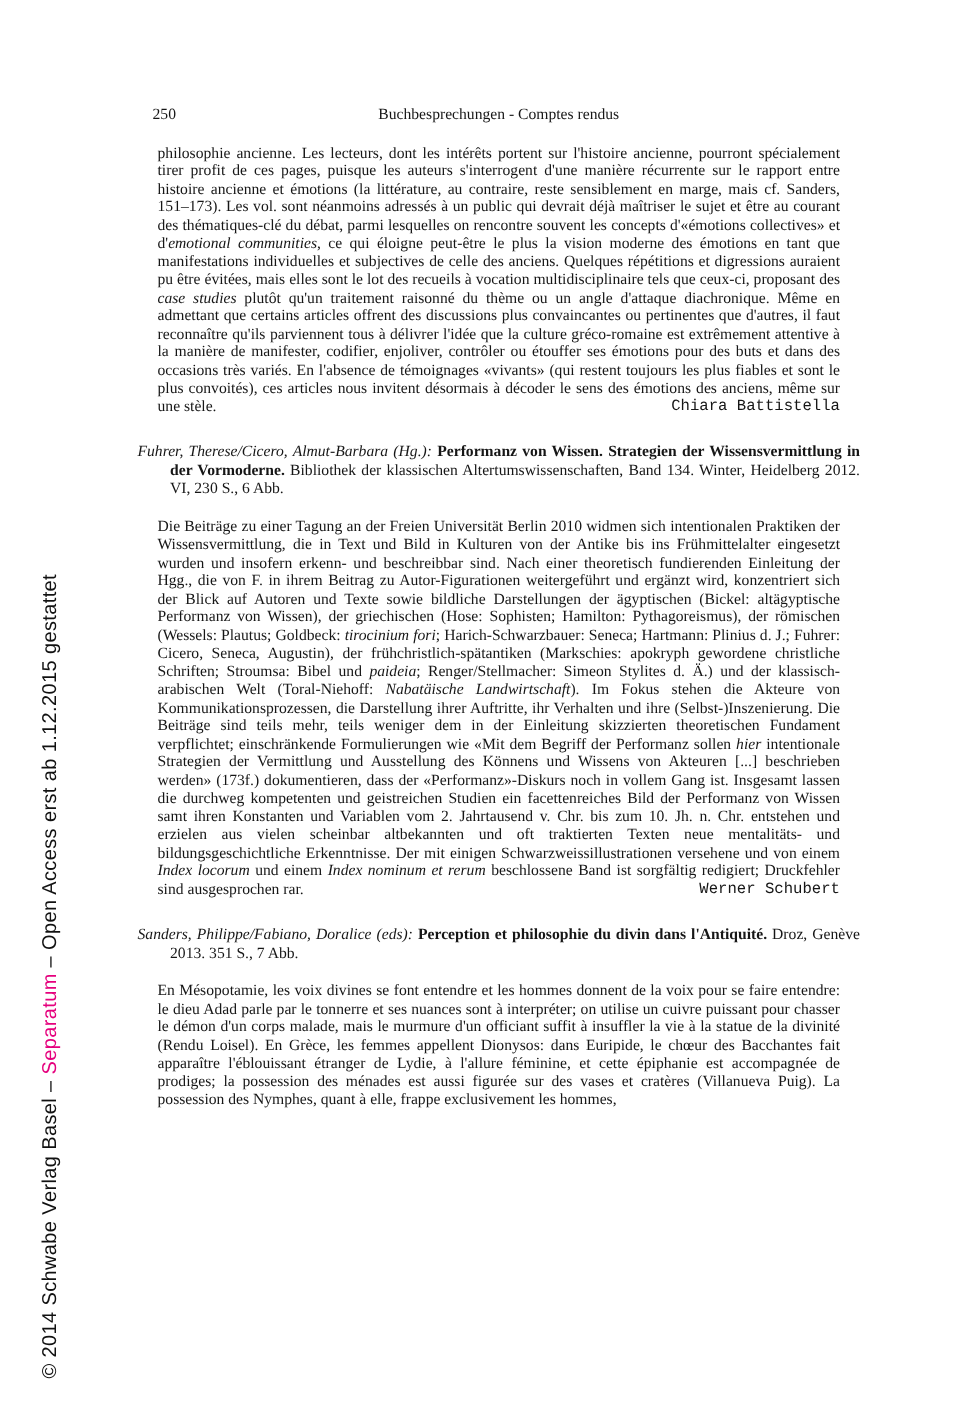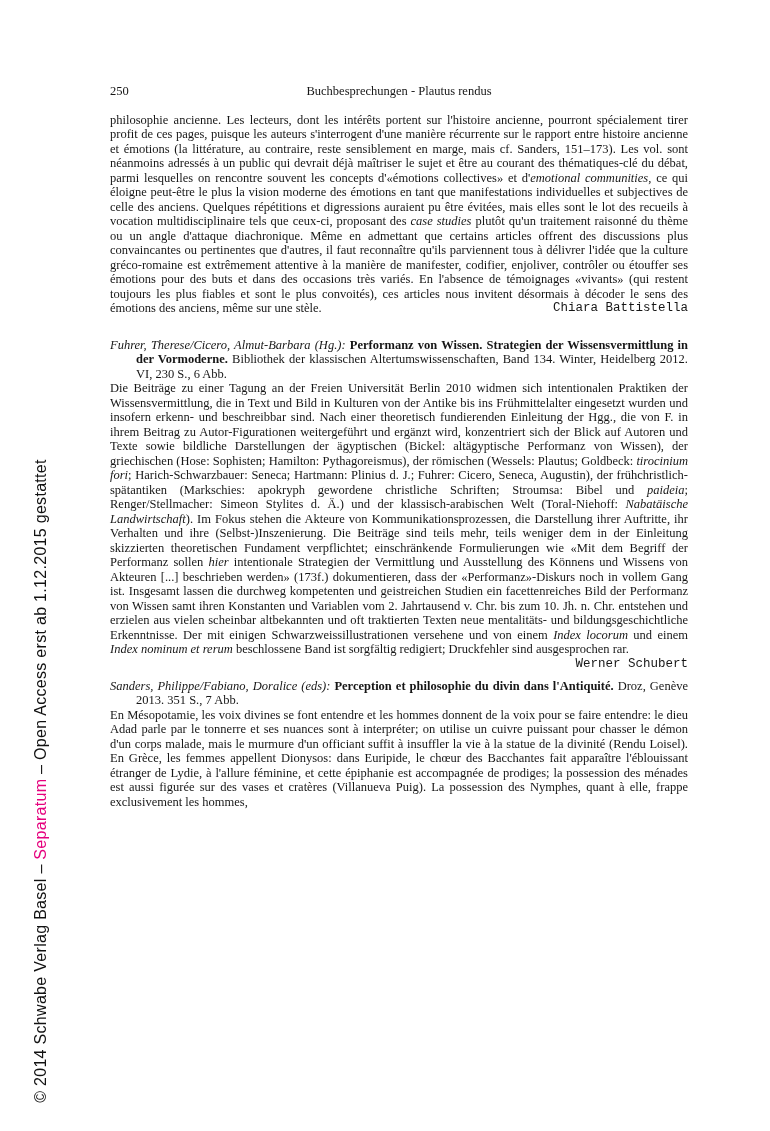--- a/index.html
+++ b/index.html
@@ -34,25 +34,25 @@
     line-height:14.5px;
     text-align:justify;
   }
   .running-head {
     position:relative;
     text-align:center;
     margin-bottom:14px;
     line-height:14.5px;
   }
   .page-number {
-    position:absolute; left:0; top:0;
+    position:absolute; left:12px; top:0;
     text-align:right;
   }
   p { margin:0; }
-  .review-para { margin:0; }
+  .review-para { margin:16px; }
   .entry-heading {
     margin:22px 0 0 0;
     padding-left:26px;
     text-indent:-26px;
   }
   .it { font-style:italic; }
   .bd { font-weight:bold; }
   .signature { float:right;font-family:Liberation Mono, monospace; }
 </style>
 </head>
@@ -60,21 +60,21 @@
 
 <div class="page">
 
   <div class="sidebar-rotated">
     <span>© 2014 Schwabe Verlag Basel – </span><span class="hl" style="color: rgb(229, 0, 125);">Separatum</span><span> – Open Access erst ab 1.12.2015 gestattet</span>
   </div>
 
   <div class="content">
     <div class="running-head">
       <span class="page-number">250</span>
-      <span>Buchbesprechungen - Plautus rendus</span>
+      <span>Buchbesprechungen - Comptes rendus</span>
     </div>
     <div>
         <p class="review-para"><span>philosophie ancienne. Les lecteurs, dont les intérêts portent sur l'histoire ancienne, pourront spécialement tirer profit de ces pages, puisque les auteurs s'interrogent d'une manière récurrente sur le rapport entre histoire ancienne et émotions (la littérature, au contraire, reste sensiblement en marge, mais cf. Sanders, 151–173). Les vol. sont néanmoins adressés à un public qui devrait déjà maîtriser le sujet et être au courant des thématiques-clé du débat, parmi lesquelles on rencontre souvent les concepts d'«émotions collectives» et d'</span><span class="it">emotional communities</span><span>, ce qui éloigne peut-être le plus la vision moderne des émotions en tant que manifestations individuelles et subjectives de celle des anciens. Quelques répétitions et digressions auraient pu être évitées, mais elles sont le lot des recueils à vocation multidisciplinaire tels que ceux-ci, proposant des </span><span class="it">case studies</span><span> plutôt qu'un traitement raisonné du thème ou un angle d'attaque diachronique. Même en admettant que certains articles offrent des discussions plus convaincantes ou pertinentes que d'autres, il faut reconnaître qu'ils parviennent tous à délivrer l'idée que la culture gréco-romaine est extrêmement attentive à la manière de manifester, codifier, enjoliver, contrôler ou étouffer ses émotions pour des buts et dans des occasions très variés. En l'absence de témoignages «vivants» (qui restent toujours les plus fiables et sont le plus convoités), ces articles nous invitent désormais à décoder le sens des émotions des anciens, même sur une stèle.</span><span class="signature">Chiara Battistella</span></p>
         <p class="entry-heading"><span class="it">Fuhrer, Therese/Cicero, Almut-Barbara (Hg.): </span><span class="bd">Performanz von Wissen. Strategien der Wissensvermittlung in der Vormoderne.</span><span> Bibliothek der klassischen Altertumswissenschaften, Band 134. Winter, Heidelberg 2012. VI, 230 S., 6 Abb.</span></p>
         <p class="review-para"><span>Die Beiträge zu einer Tagung an der Freien Universität Berlin 2010 widmen sich intentionalen Praktiken der Wissensvermittlung, die in Text und Bild in Kulturen von der Antike bis ins Frühmittelalter eingesetzt wurden und insofern erkenn- und beschreibbar sind. Nach einer theoretisch fundierenden Einleitung der Hgg., die von F. in ihrem Beitrag zu Autor-Figurationen weitergeführt und ergänzt wird, konzentriert sich der Blick auf Autoren und Texte sowie bildliche Darstellungen der ägyptischen (Bickel: altägyptische Performanz von Wissen), der griechischen (Hose: Sophisten; Hamilton: Pythagoreismus), der römischen (Wessels: Plautus; Goldbeck: </span><span class="it">tirocinium fori</span><span>; Harich-Schwarzbauer: Seneca; Hartmann: Plinius d. J.; Fuhrer: Cicero, Seneca, Augustin), der frühchristlich-spätantiken (Markschies: apokryph gewordene christliche Schriften; Stroumsa: Bibel und </span><span class="it">paideia</span><span>; Renger/Stellmacher: Simeon Stylites d. Ä.) und der klassisch-arabischen Welt (Toral-Niehoff: </span><span class="it">Nabatäische Landwirtschaft</span><span>). Im Fokus stehen die Akteure von Kommunikationsprozessen, die Darstellung ihrer Auftritte, ihr Verhalten und ihre (Selbst-)Inszenierung. Die Beiträge sind teils mehr, teils weniger dem in der Einleitung skizzierten theoretischen Fundament verpflichtet; einschränkende Formulierungen wie «Mit dem Begriff der Performanz sollen </span><span class="it">hier</span><span> intentionale Strategien der Vermittlung und Ausstellung des Könnens und Wissens von Akteuren [...] beschrieben werden» (173f.) dokumentieren, dass der «Performanz»-Diskurs noch in vollem Gang ist. Insgesamt lassen die durchweg kompetenten und geistreichen Studien ein facettenreiches Bild der Performanz von Wissen samt ihren Konstanten und Variablen vom 2. Jahrtausend v. Chr. bis zum 10. Jh. n. Chr. entstehen und erzielen aus vielen scheinbar altbekannten und oft traktierten Texten neue mentalitäts- und bildungsgeschichtliche Erkenntnisse. Der mit einigen Schwarzweissillustrationen versehene und von einem </span><span class="it">Index locorum</span><span> und einem </span><span class="it">Index nominum et rerum</span><span> beschlossene Band ist sorgfältig redigiert; Druckfehler sind ausgesprochen rar.</span><span class="signature">Werner Schubert</span></p>
         <p class="entry-heading"><span class="it">Sanders, Philippe/Fabiano, Doralice (eds): </span><span class="bd">Perception et philosophie du divin dans l'Antiquité.</span><span> Droz, Genève 2013. 351 S., 7 Abb.</span></p>
         <p class="review-para"><span>En Mésopotamie, les voix divines se font entendre et les hommes donnent de la voix pour se faire entendre: le dieu Adad parle par le tonnerre et ses nuances sont à interpréter; on utilise un cuivre puissant pour chasser le démon d'un corps malade, mais le murmure d'un officiant suffit à insuffler la vie à la statue de la divinité (Rendu Loisel). En Grèce, les femmes appellent Dionysos: dans Euripide, le chœur des Bacchantes fait apparaître l'éblouissant étranger de Lydie, à l'allure féminine, et cette épiphanie est accompagnée de prodiges; la possession des ménades est aussi figurée sur des vases et cratères (Villanueva Puig). La possession des Nymphes, quant à elle, frappe exclusivement les hommes,</span></p>
       </div>
   </div>
 

